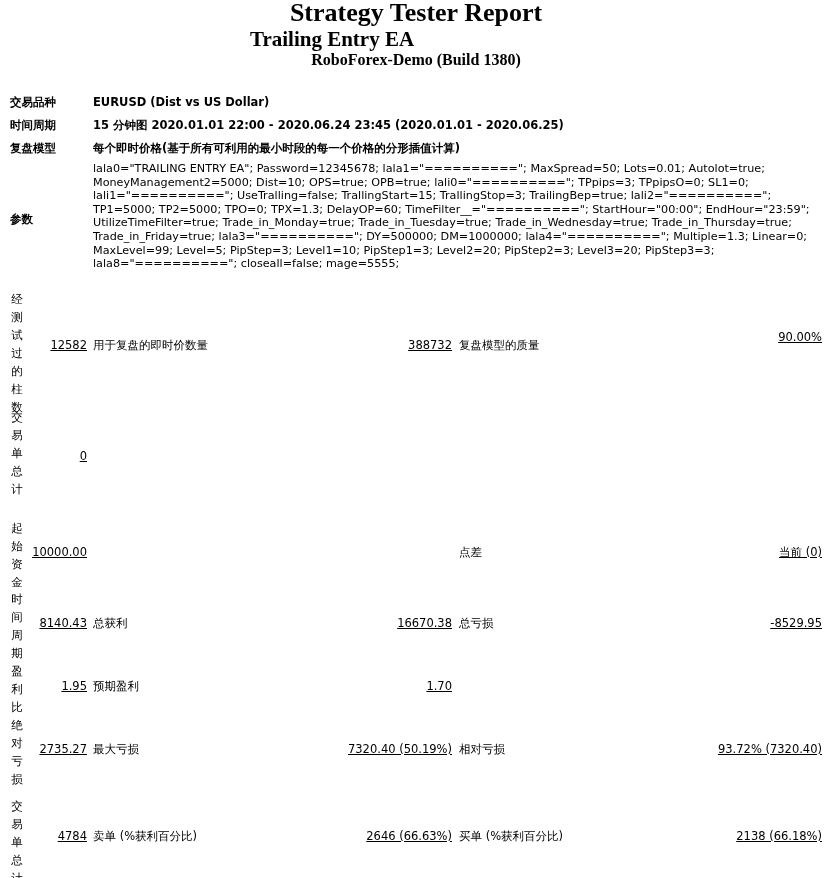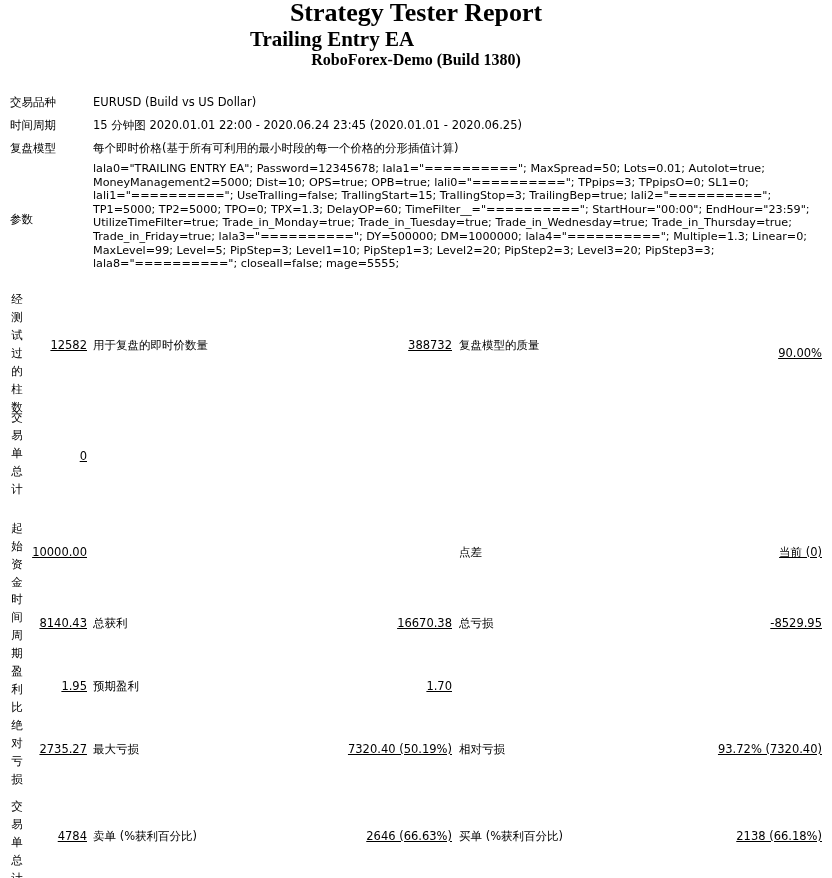--- a/index.html
+++ b/index.html
@@ -5,59 +5,59 @@
     html, body { margin: 0; padding: 0; background: #ffffff; }
     body {
       width: 832px; height: 878px; overflow: hidden; position: relative;
       font-family: "DejaVu Sans", "Liberation Sans", sans-serif;
       font-size: 11.5px; color: #000;
     }
     .hdr { text-align: center; font-family: "Liberation Serif", "DejaVu Serif", serif; font-weight: bold; }
     .h1 { position: absolute; left: 0; width: 832px; top: -2px; font-size: 26px; line-height: 30px; }
     .h2 { position: absolute; left: 0; width: 664px; top: 27px; font-size: 21px; line-height: 24px; }
     .h3 { position: absolute; left: 0; width: 832px; top: 52px; font-size: 16px; line-height: 15px; }
-    .abs { position: absolute; white-space: nowrap; line-height: 14px; }
+    .abs { position: absolute; white-space: nowrap; line-height: 14px; font-weight: bold; }
     .lbl { left: 10px; }
     .val { left: 93px; }
     .params { position: absolute; left: 93px; top: 162px; width: 735px; line-height: 13.6px; font-size: 11.2px; white-space: normal; word-break: normal; }
     .vlabel { position: absolute; left: 10px; width: 14px; font-size: 11.5px; line-height: 18px; word-break: break-all; white-space: normal; text-align: center; }
     .num-r { position: absolute; text-align: right; white-space: nowrap; line-height: 14px; text-decoration: underline; }
     .txt { position: absolute; white-space: nowrap; line-height: 14px; }
   </style>
 </head>
 <body>
 
 <div>
   <div class="hdr h1">Strategy Tester Report</div>
   <div class="hdr h2">Trailing Entry EA</div>
   <div class="hdr h3">RoboForex-Demo (Build 1380)</div>
 </div>
 
 <div>
   <div class="abs lbl" style="top:95px">交易品种</div>
-  <div class="abs val" style="top:95px">EURUSD (Build vs US Dollar)</div>
+  <div class="abs val" style="top:95px">EURUSD (Dist vs US Dollar)</div>
 
   <div class="abs lbl" style="top:118px">时间周期</div>
   <div class="abs val" style="top:118px">15 分钟图 2020.01.01 22:00 - 2020.06.24 23:45 (2020.01.01 - 2020.06.25)</div>
 
   <div class="abs lbl" style="top:141px">复盘模型</div>
   <div class="abs val" style="top:141px">每个即时价格(基于所有可利用的最小时段的每一个价格的分形插值计算)</div>
 
   <div class="abs lbl" style="top:212px">参数</div>
   <div class="params">lala0="TRAILING ENTRY EA"; Password=12345678; lala1="=========="; MaxSpread=50; Lots=0.01; Autolot=true; MoneyManagement2=5000; Dist=10; OPS=true; OPB=true; lali0="=========="; TPpips=3; TPpipsO=0; SL1=0; lali1="=========="; UseTralling=false; TrallingStart=15; TrallingStop=3; TrailingBep=true; lali2="=========="; TP1=5000; TP2=5000; TPO=0; TPX=1.3; DelayOP=60; TimeFilter__="=========="; StartHour="00:00"; EndHour="23:59"; UtilizeTimeFilter=true; Trade_in_Monday=true; Trade_in_Tuesday=true; Trade_in_Wednesday=true; Trade_in_Thursday=true; Trade_in_Friday=true; lala3="=========="; DY=500000; DM=1000000; lala4="=========="; Multiple=1.3; Linear=0; MaxLevel=99; Level=5; PipStep=3; Level1=10; PipStep1=3; Level2=20; PipStep2=3; Level3=20; PipStep3=3; lala8="=========="; closeall=false; mage=5555;</div>
 </div>
 
 <div>
 
   <div class="vlabel" style="top:290px">经测试过的柱数</div>
   <div class="num-r" style="top:338px; left:20px; width:67px">12582</div>
   <div class="txt" style="top:338px; left:93px">用于复盘的即时价数量</div>
   <div class="num-r" style="top:338px; left:360px; width:92px">388732</div>
   <div class="txt" style="top:338px; left:459px">复盘模型的质量</div>
-  <div class="num-r" style="top:346px; left:700px; width:122px">90.00%</div>
+  <div class="num-r" style="top:330px; left:700px; width:122px">90.00%</div>
 
   <div class="vlabel" style="top:408px">交易单总计</div>
   <div class="num-r" style="top:449px; left:20px; width:67px">0</div>
 
   <div class="vlabel" style="top:519px">起始资金</div>
   <div class="num-r" style="top:545px; left:20px; width:67px">10000.00</div>
   <div class="txt" style="top:545px; left:459px">点差</div>
   <div class="num-r" style="top:545px; left:700px; width:122px">当前 (0)</div>
 
   <div class="vlabel" style="top:590px">时间周期</div>

